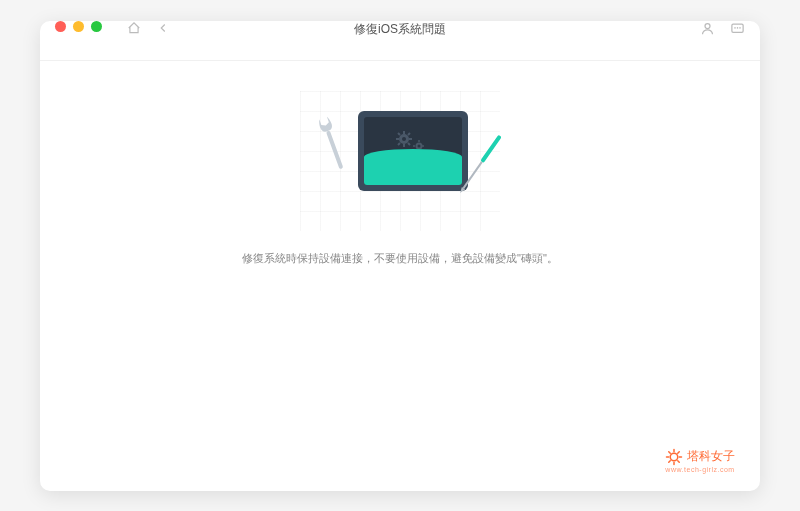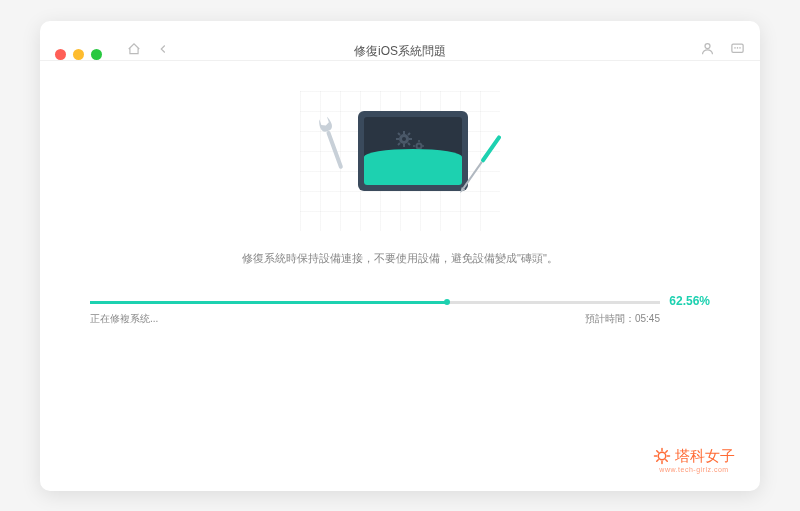--- a/index.html
+++ b/index.html
@@ -21,21 +21,21 @@
       height: 470px;
       background: #ffffff;
       border-radius: 10px;
       box-shadow: 0 4px 20px rgba(0,0,0,0.1);
       overflow: hidden;
       position: relative;
     }
     .titlebar {
       height: 40px;
       display: flex;
-      align-items: flex-end;
+      align-items: flex-start;
       padding: 0 15px;
       border-bottom: 1px solid #f0f0f0;
       position: relative;
     }
     .traffic-lights {
       display: flex;
       gap: 7px;
     }
     .tl {
       width: 11px;
@@ -202,21 +202,21 @@
     }
     .watermark {
       position: absolute;
       bottom: 18px;
       right: 25px;
       display: flex;
       flex-direction: column;
       align-items: center;
     }
     .wm-text {
-      font-size: 15px;
+      font-size: 12px;
       color: #ff6b35;
       font-weight: 400;
       display: flex;
       align-items: center;
       gap: 4px;
     }
     .wm-sub {
       font-size: 7px;
       color: #ff9b7a;
       letter-spacing: 0.5px;
@@ -291,32 +291,20 @@
         <svg width="10" height="70" viewBox="0 0 10 70">
           <rect x="3" y="0" width="4" height="32" fill="#1dd1b0" rx="2"></rect>
           <rect x="4" y="32" width="2" height="32" fill="#b0b8c0"></rect>
           <path d="M3 64 L7 64 L5 70 Z" fill="#b0b8c0"></path>
         </svg>
       </div>
     </div>
 
     <div class="subtext">修復系統時保持設備連接，不要使用設備，避免設備變成"磚頭"。</div>
 
-    <div class="progress-container">
-      <div class="progress-bar">
-        <div class="progress-fill" style="width:62.56%"></div>
-      </div>
-      <div class="percent">62.56%</div>
-      <div class="progress-labels">
-        <span>正在修複系统...</span>
-        <span>
-          <span>預計時間：</span><span>05:45</span>
-        </span>
-      </div>
-    </div>
   </div>
 
   <div class="watermark">
     <div class="wm-text">
       <svg width="18" height="18" viewBox="0 0 24 24">
         <circle cx="12" cy="12" r="5" fill="none" stroke="#ff6b35" stroke-width="2"></circle>
         <g stroke="#ff6b35" stroke-width="2" stroke-linecap="round">
           <path d="M12 2v3M12 19v3M2 12h3M19 12h3M5 5l2 2M17 17l2 2M5 19l2-2M17 7l2-2"></path>
         </g>
       </svg>

